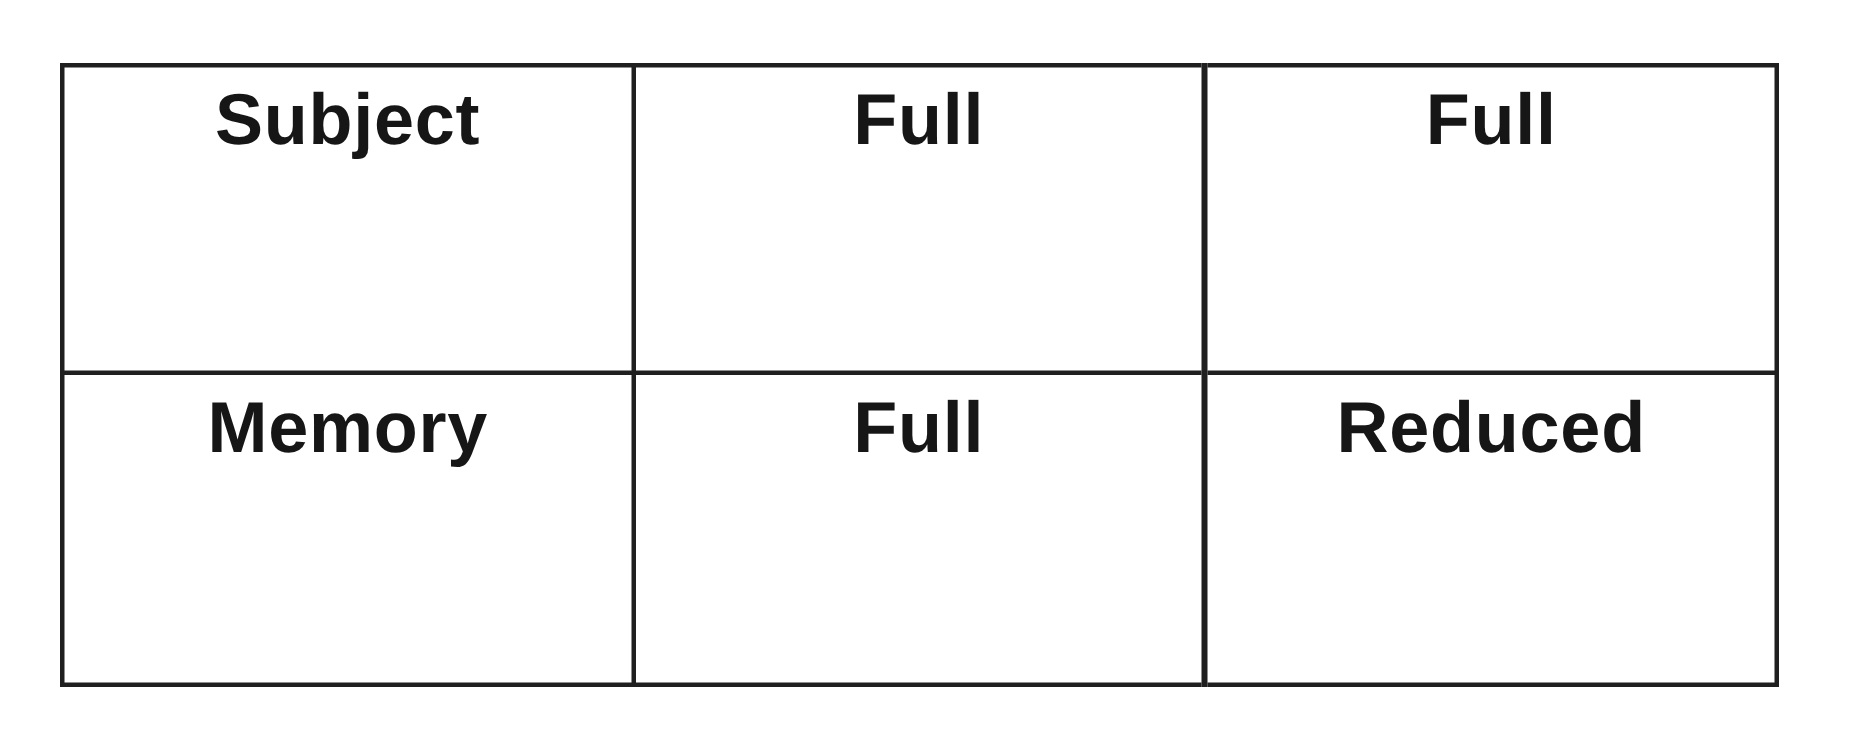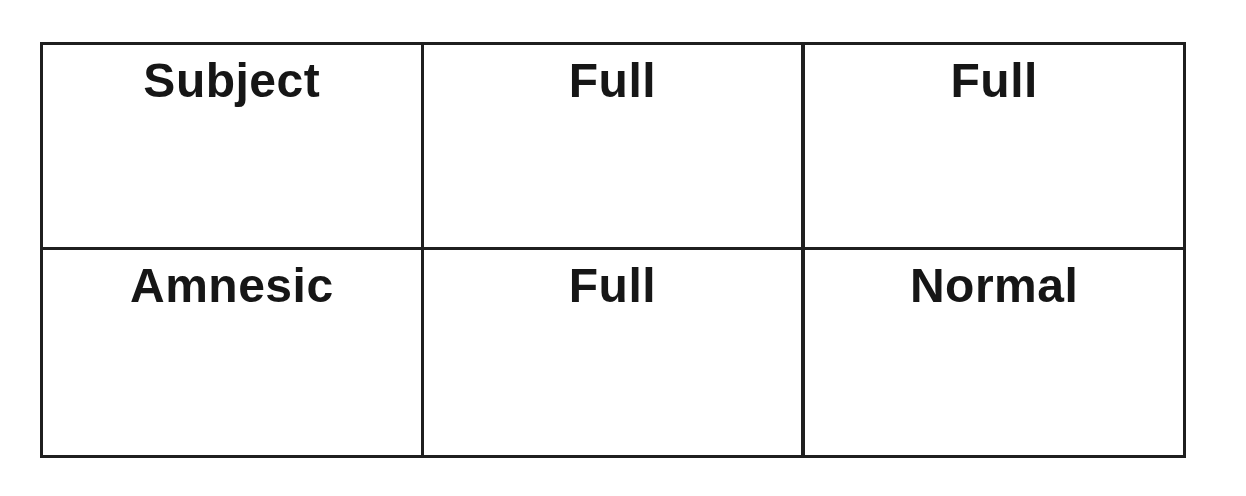--- a/index.html
+++ b/index.html
@@ -57,19 +57,19 @@
       <col style="width:33.35%">
       <col style="width:33.35%">
     </colgroup>
     <tbody>
       <tr class="row-normal">
         <td>Subject</td>
         <td>Full</td>
         <td>Full</td>
       </tr>
       <tr class="row-amnesic">
-        <td>Amnesic</td>
+        <td>Memory</td>
         <td>Full</td>
-        <td>Normal</td>
+        <td>Reduced</td>
       </tr>
     </tbody>
   </table>
 </div>
 
 </body></html>

